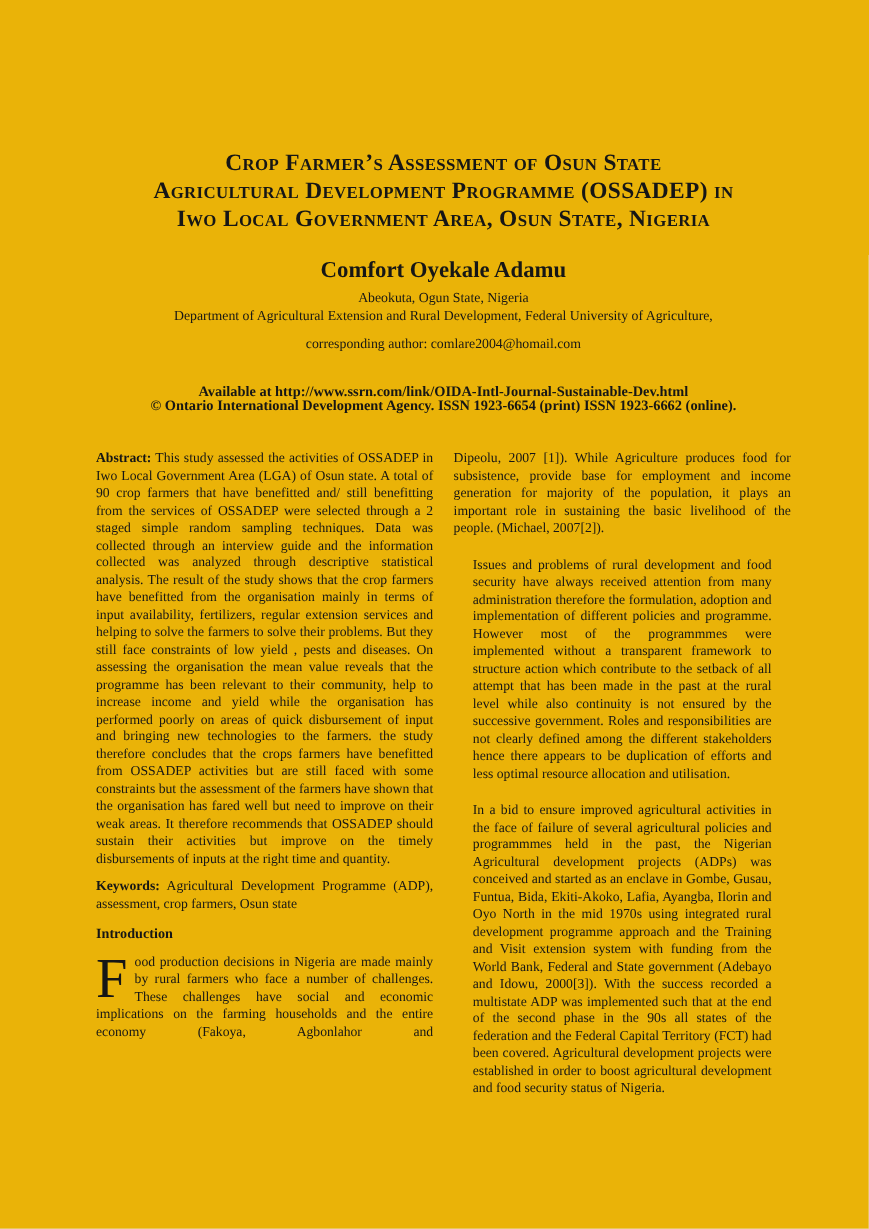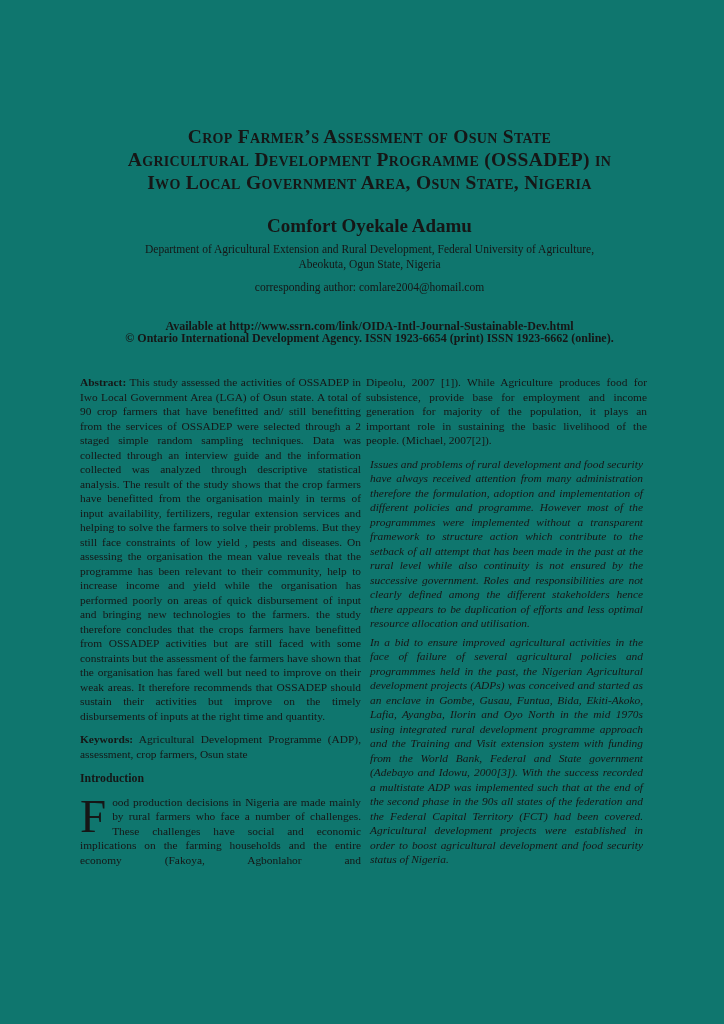--- a/index.html
+++ b/index.html
@@ -1,21 +1,21 @@
 <!DOCTYPE html>
 <html><head>
 <meta charset="utf-8">
 <style>
   html, body { margin: 0; padding: 0; background: #e9e9e9; }
   .page {
     position: relative;
     width: 724px;
     height: 1024px;
     margin: 0 auto;
-    background: #0f766e;
+    background: #eab308;
     font-family: "Liberation Serif", "DejaVu Serif", serif;
     color: #161616;
     box-sizing: border-box;
     padding: 125px 65px 0 80px;
     overflow: hidden;
   }
   .title {
     text-align: center;
     font-weight: bold;
     font-variant: small-caps;
@@ -43,31 +43,31 @@
   }
   .availability {
     text-align: center;
     font-size: 12px;
     line-height: 12px;
     font-weight: 600;
     margin-top: 27px;
   }
   .columns {
     display: flex;
-    gap: 5px;
+    gap: 17px;
     margin-top: 31px;
   }
   .col {
     width: 281px;
     font-size: 11.4px;
     line-height: 14.5px;
     text-align: justify;
   }
   .para { margin: 0 0 9px 0; }
-  .para.tight { margin: 4px; font-style: italic; }
+  .para.tight { margin: 16px; }
   .bold { font-weight: bold; }
   .section-heading {
     font-weight: bold;
     font-size: 11.8px;
     margin: 10px 0 9px 0;
   }
   .intro-para { text-align: justify; text-align-last: justify; }
   .dropcap {
     float: left;
     font-size: 47px;
@@ -82,22 +82,22 @@
 
   <h1 class="title">
     <span style="display:block">Crop Farmer’s Assessment of Osun State</span>
     <span style="display:block">Agricultural Development Programme (OSSADEP) in</span>
     <span style="display:block">Iwo Local Government Area, Osun State, Nigeria</span>
   </h1>
 
   <div class="author">Comfort Oyekale Adamu</div>
 
   <div class="affiliation">
+    <span style="display:block">Abeokuta, Ogun State, Nigeria</span>
     <span style="display:block">Department of Agricultural Extension and Rural Development, Federal University of Agriculture,</span>
-    <span style="display:block">Abeokuta, Ogun State, Nigeria</span>
   </div>
 
   <div class="corresponding">corresponding author: comlare2004@homail.com</div>
 
   <div class="availability">
     <span style="display:block">Available at http://www.ssrn.com/link/OIDA-Intl-Journal-Sustainable-Dev.html</span>
     <span style="display:block">© Ontario International Development Agency. ISSN 1923-6654 (print) ISSN 1923-6662 (online).</span>
   </div>
 
   <div class="columns">

